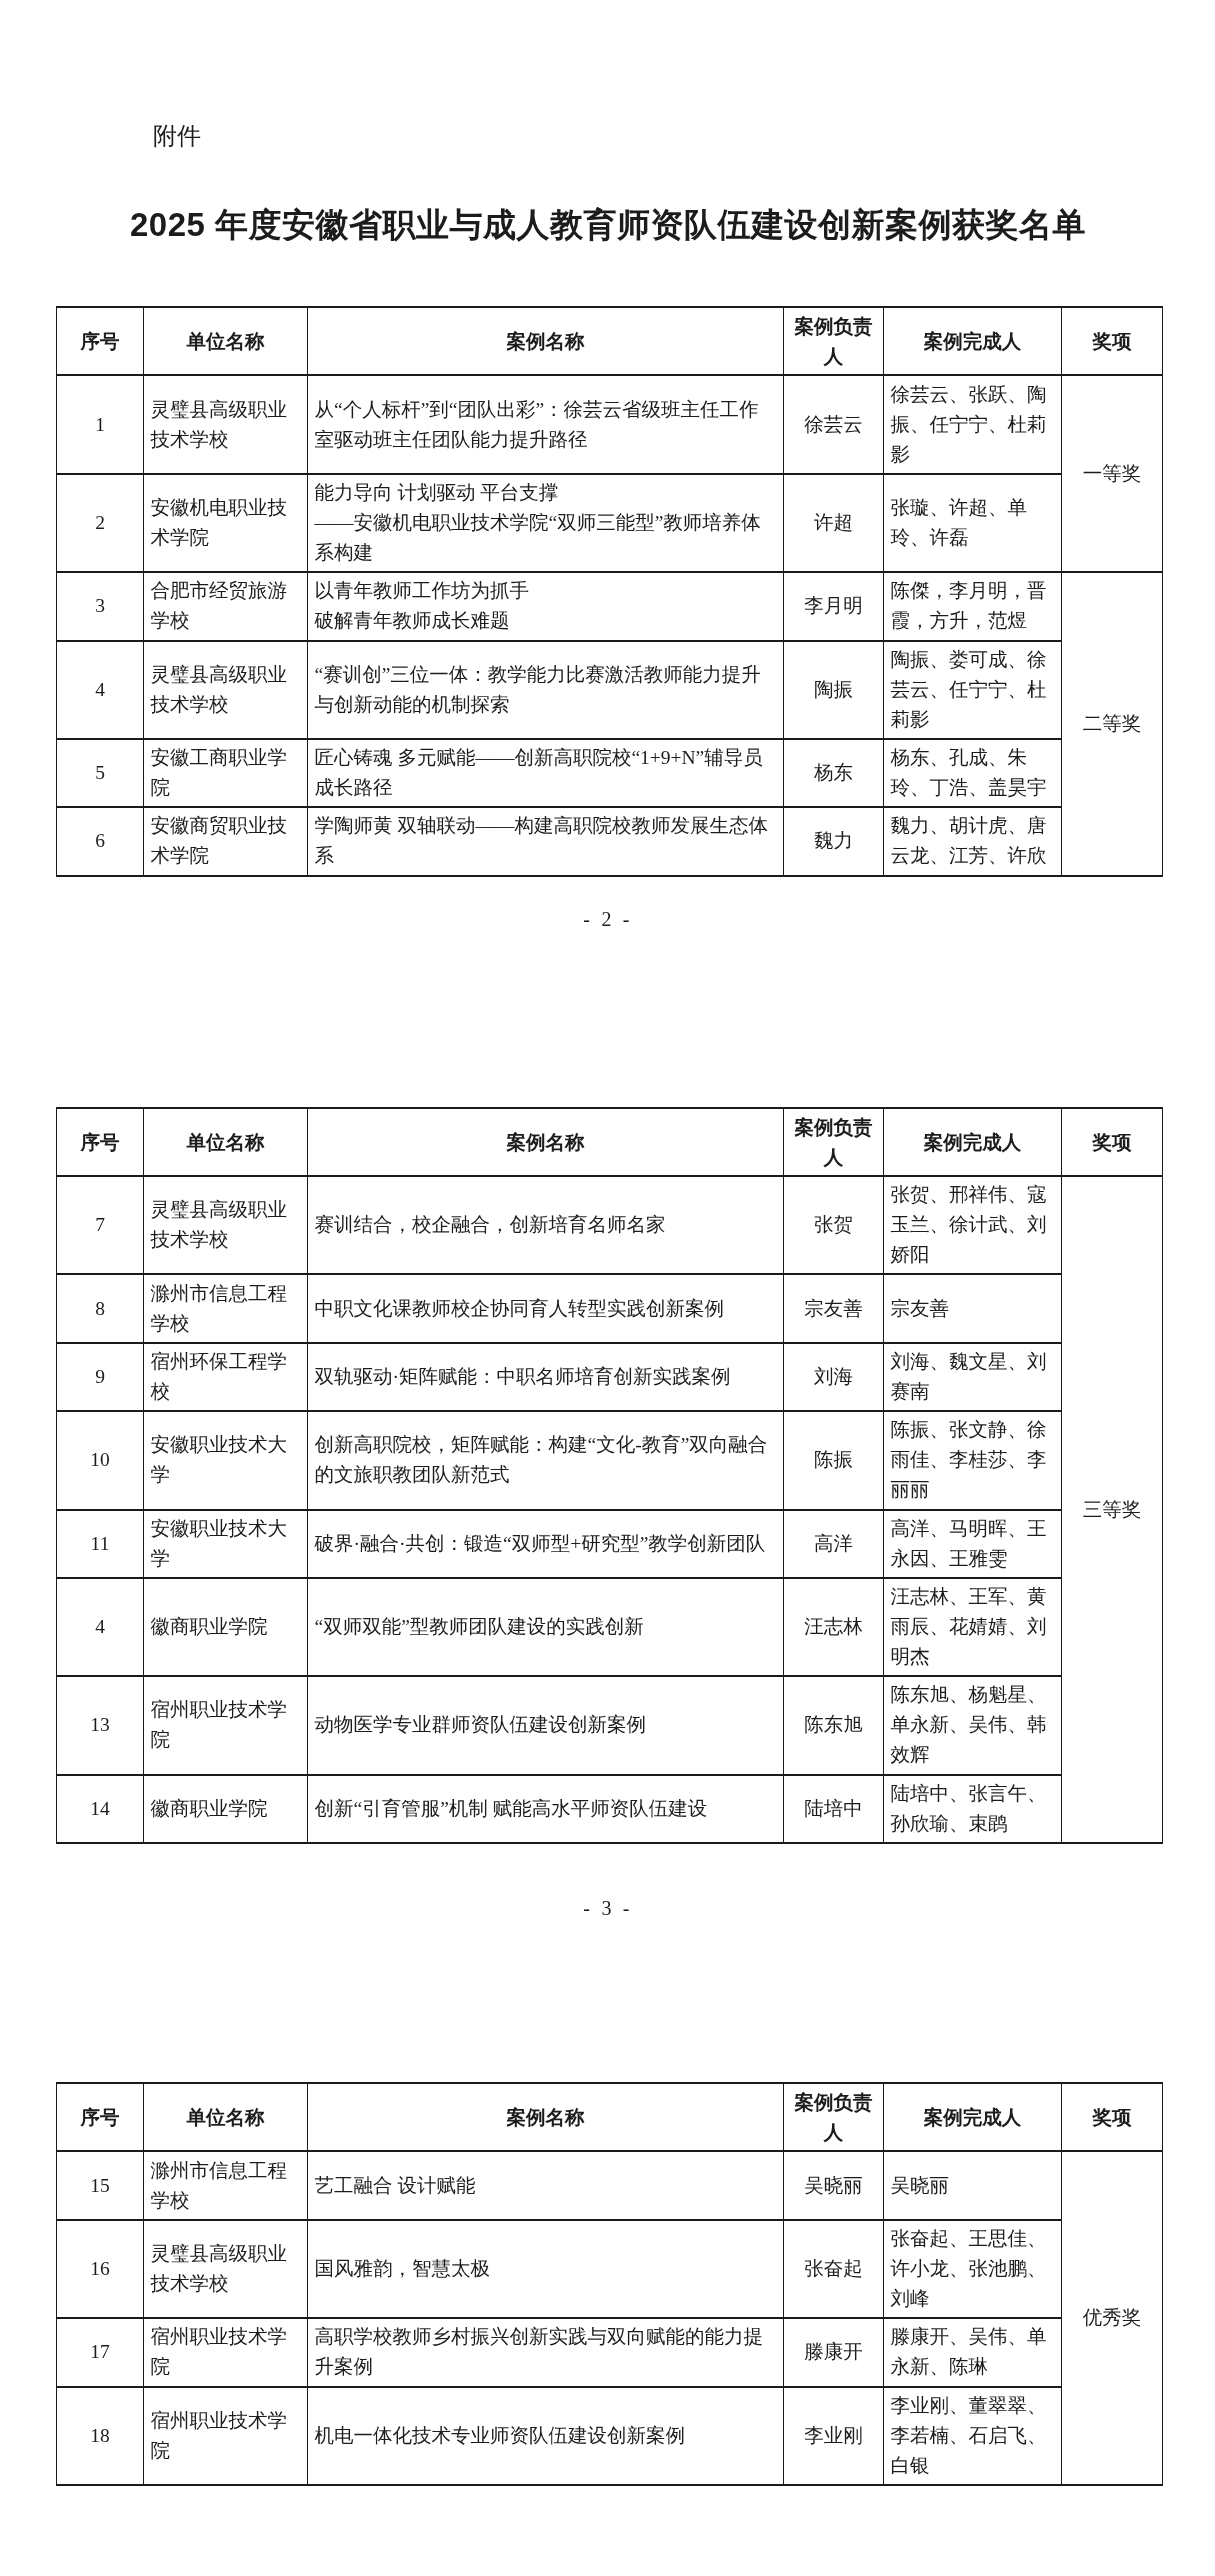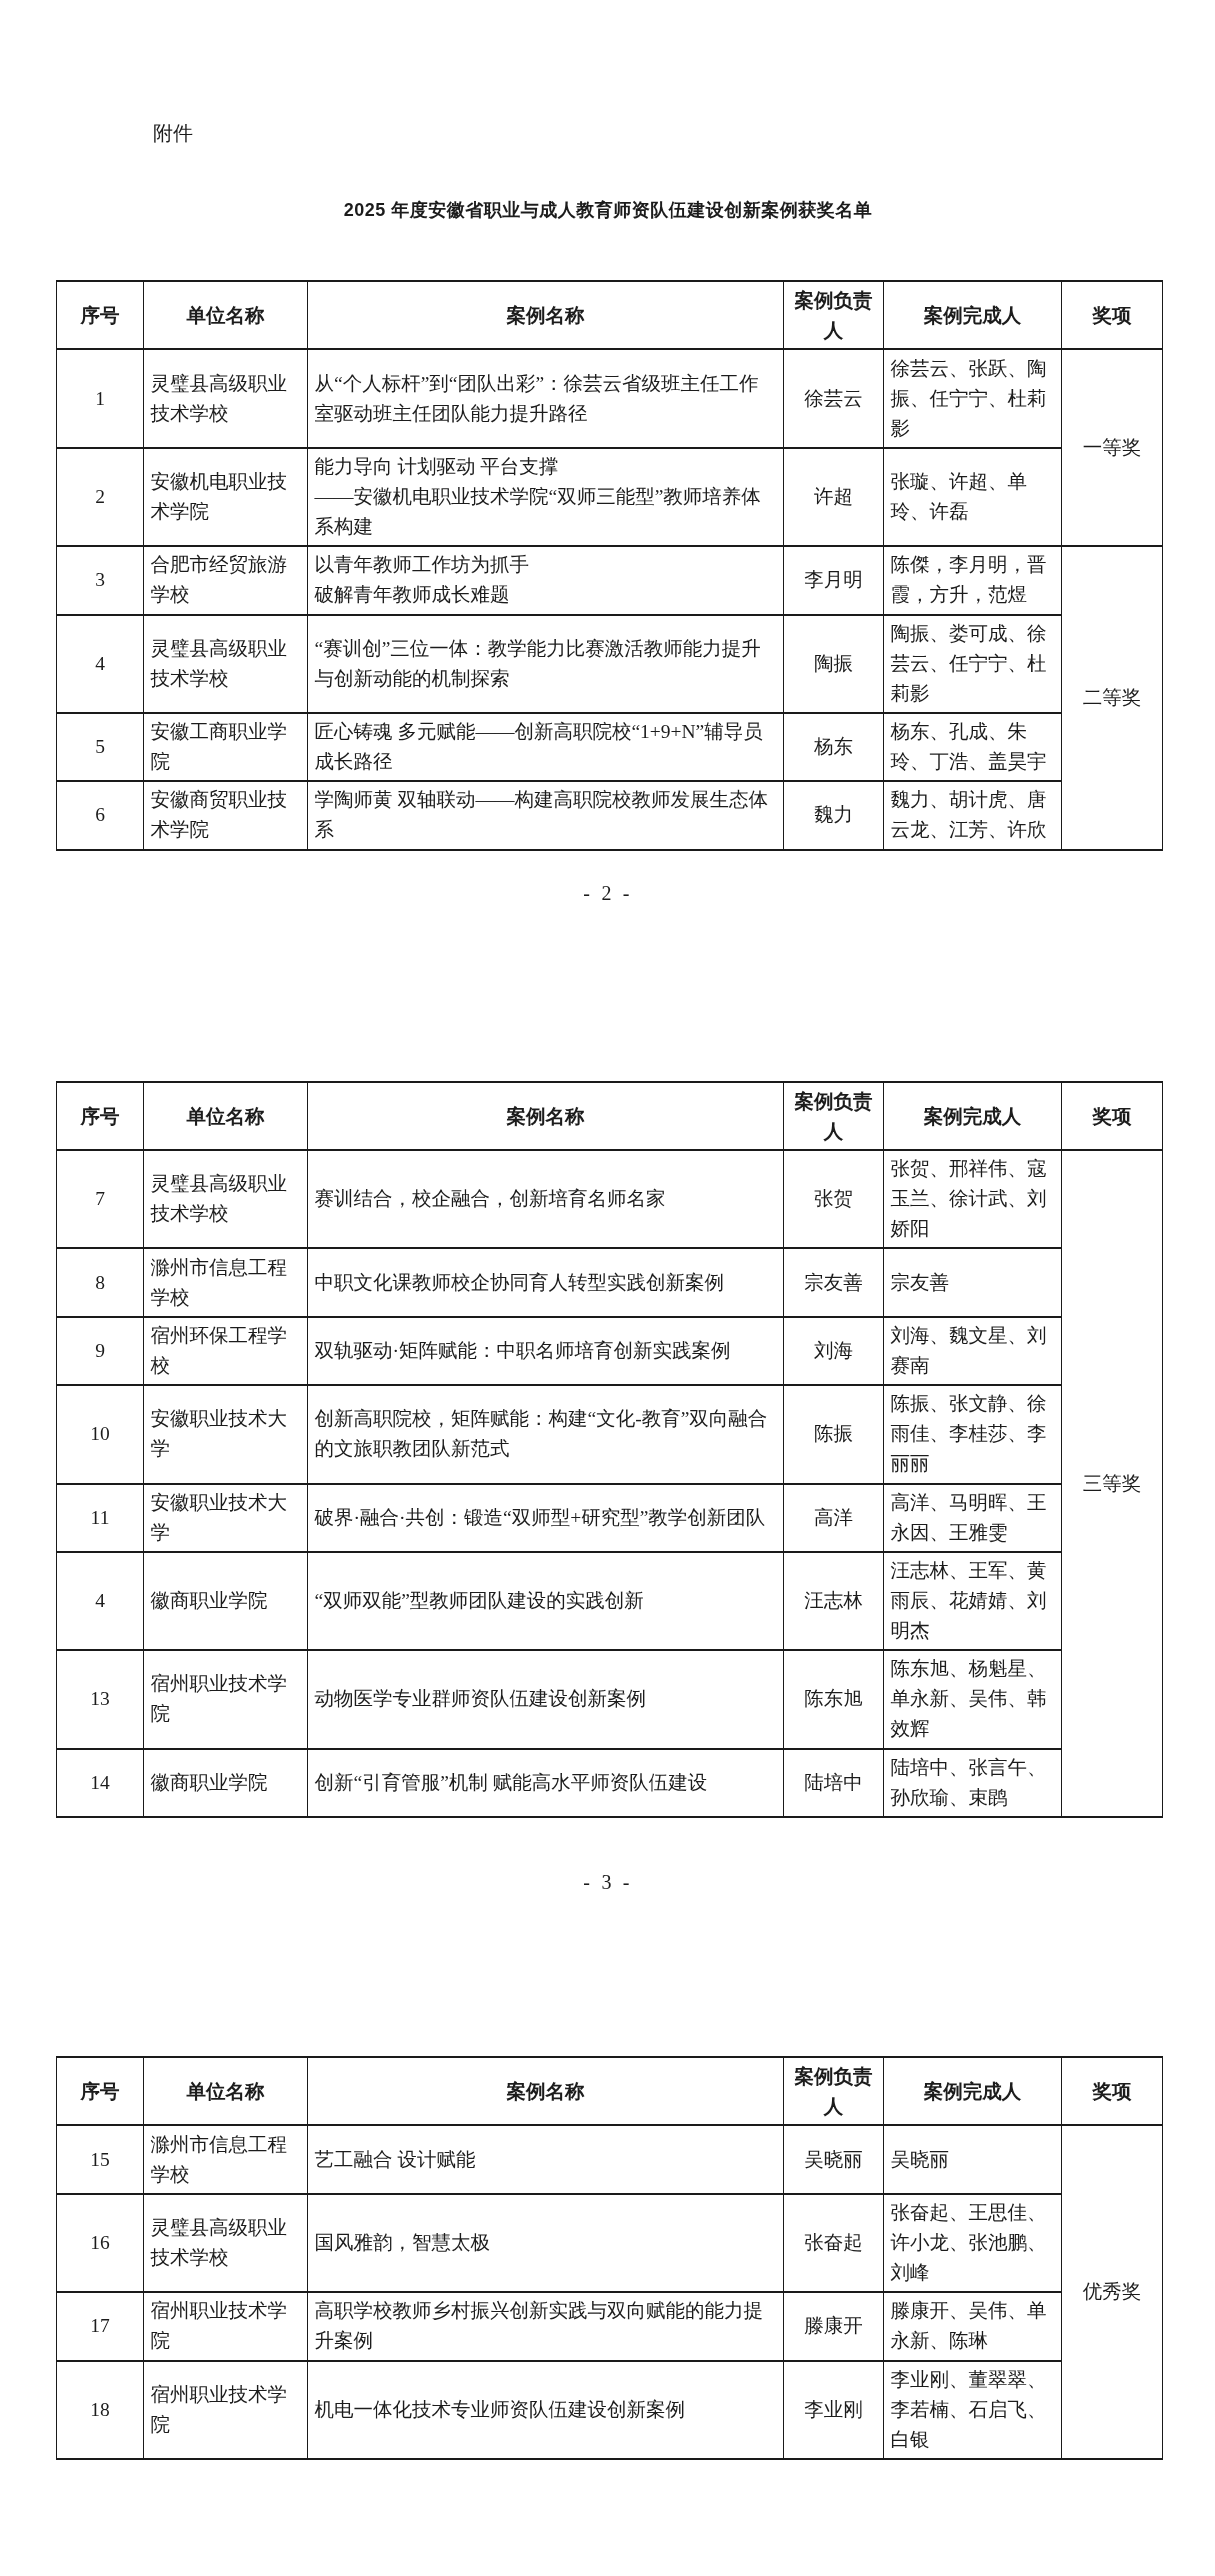--- a/index.html
+++ b/index.html
@@ -9,27 +9,27 @@
   }
   body {
     width: 1216px;
     height: 2576px;
     overflow: hidden;
     color: #1c1c1c;
     font-family: "Liberation Serif", "DejaVu Serif", serif;
   }
   .attachment {
     margin: 120px 0 0 153px;
-    font-size: 20px;
+    font-size: 24px;
     font-family: Liberation Serif, serif;
   }
   .doc-title {
     margin-top: 51px;
     text-align: center;
-    font-size: 18px;
+    font-size: 33px;
     font-weight: bold;
     letter-spacing: 0.5px;
     font-family: "Liberation Sans", "DejaVu Sans", sans-serif;
   }
   .awards-table {
     border-collapse: collapse;
     table-layout: fixed;
     width: 1104px;
     margin-left: 56px;
     border: 1.6px solid #1a1a1a;

